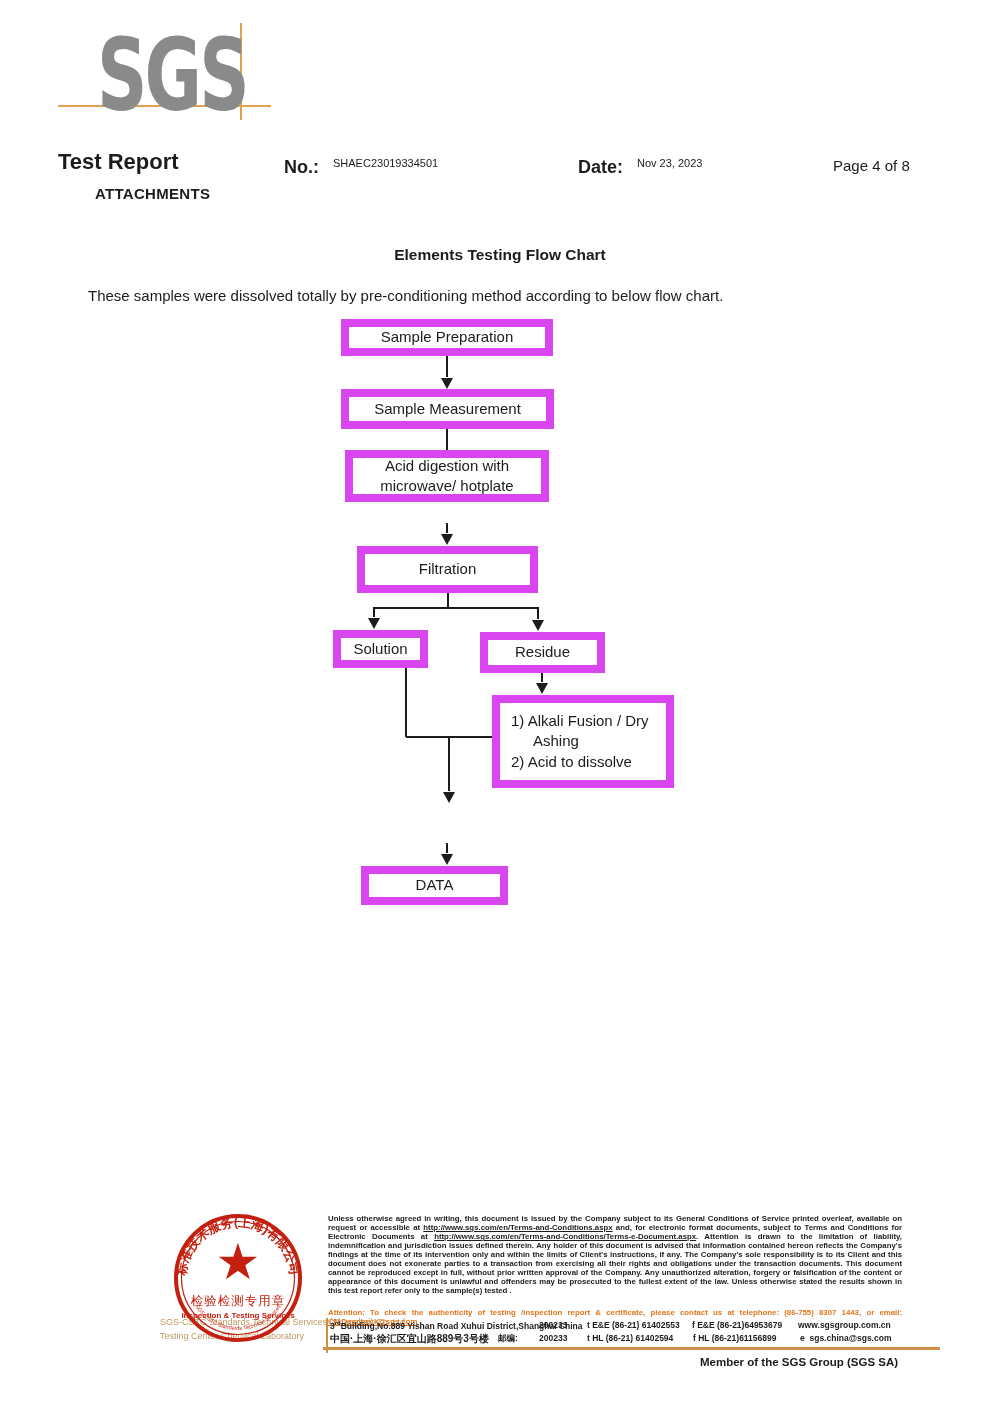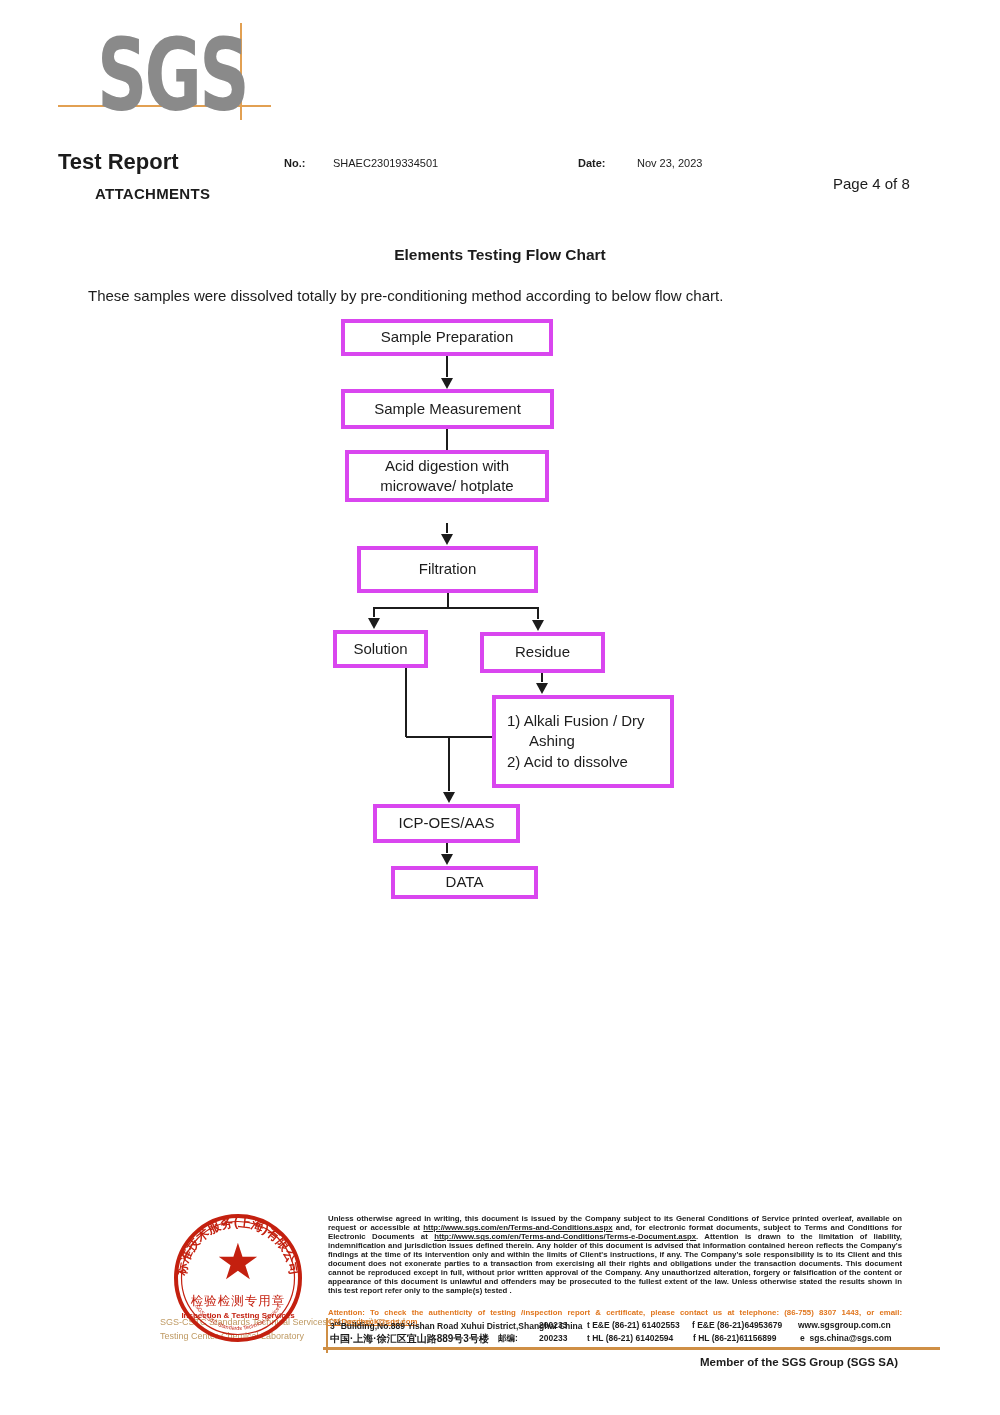--- a/index.html
+++ b/index.html
@@ -10,35 +10,35 @@
   
   .logo-text{
     position:absolute;left:97px;top:26px;font-family:"DejaVu Sans","Liberation Sans",sans-serif;
     font-weight:bold;font-size:100px;line-height:1;color:#8a8a8a;
     transform:scaleX(0.70);transform-origin:left top;letter-spacing:-4px;
   }
   .logo-hline{position:absolute;left:58px;top:105px;width:213px;height:2px;background:#e2a052;}
   .logo-vline{position:absolute;left:240px;top:23px;width:2px;height:97px;background:#e2a052;}
   
   .h-title{position:absolute;left:58px;top:149px;font-size:22px;font-weight:bold;}
-  .h-lbl{position:absolute;top:157px;font-size:11px;font-weight:bold;}
+  .h-lbl{position:absolute;top:157px;font-size:18px;font-weight:bold;}
   .h-val{position:absolute;top:157px;font-size:11px;}
   .no-lbl{left:284px;} .no-val{left:333px;}
   .date-lbl{left:578px;} .date-val{left:637px;}
-  .page-num{position:absolute;left:833px;top:175px;font-size:15px;}
+  .page-num{position:absolute;left:833px;top:157px;font-size:15px;}
   .attachments{position:absolute;left:95px;top:185px;font-size:15px;font-weight:bold;letter-spacing:.3px;}
   
   .sec-title{position:absolute;left:0;right:0;top:246px;text-align:center;font-size:15.5px;font-weight:bold;}
   .intro{position:absolute;left:88px;top:287px;font-size:15px;}
   
   .arrows{position:absolute;left:0;top:0;pointer-events:none;}
   .arrows path{stroke:#1c1c1c;stroke-width:2;fill:none;}
   .arrows polygon{fill:#1c1c1c;}
   .node{
-    position:absolute;box-sizing:border-box;border:4px solid #d946ef;background:#fff;
+    position:absolute;box-sizing:border-box;border:8px solid #d946ef;background:#fff;
     display:flex;align-items:center;justify-content:center;text-align:center;
     font-size:15px;line-height:1.35;color:#1c1c1c;
   }
   .node.align-left{justify-content:flex-start;text-align:left;padding-left:11px;}
   .node-lines .nl{display:block;}
   .node-lines .indent{padding-left:22px;}
   
   .company-lines{position:absolute;left:160px;top:1315px;font-size:9px;color:#bf9a63;line-height:14px;white-space:nowrap;}
   .stamp{position:absolute;left:170px;top:1210px;}
   .legal{position:absolute;left:328px;top:1214px;width:574px;font-size:7.8px;line-height:9px;
@@ -117,24 +117,21 @@
   <div class="node" style="left:480px;top:632px;width:125px;height:41px">
     <span>Residue</span>
   </div>
   <div class="node align-left" style="left:492px;top:695px;width:182px;height:93px">
     <div class="node-lines">
       <span class="nl">1) Alkali Fusion / Dry</span>
       <span class="nl indent">Ashing</span>
       <span class="nl">2) Acid to dissolve</span>
     </div>
   </div>
-  <div class="node" style="left:373px;top:804px;width:147px;height:39px">
-    <span>ICP-OES/AAS</span>
-  </div>
-  <div class="node" style="left:391px;top:866px;width:147px;height:33px">
+  <div class="node" style="left:361px;top:866px;width:147px;height:39px">
     <span>DATA</span>
   </div>
 
   <div class="company-lines">
     <div>SGS-CSTC Standards Technical Services (Shanghai) Co.,Ltd.</div>
     <div>Testing Center-Chemical Laboratory</div>
   </div>
 
   <svg class="stamp" width="136" height="136" viewBox="-68 -68 136 136">
     <circle cx="0" cy="0" r="62" fill="none" stroke="#c4200f" stroke-width="4"></circle>

